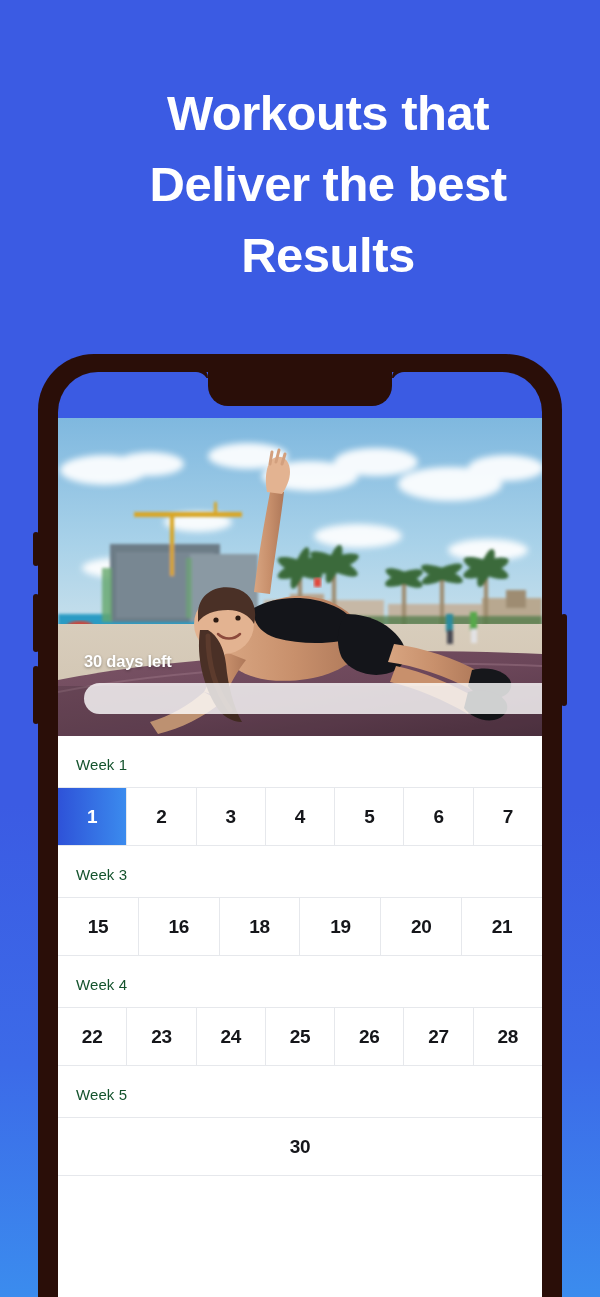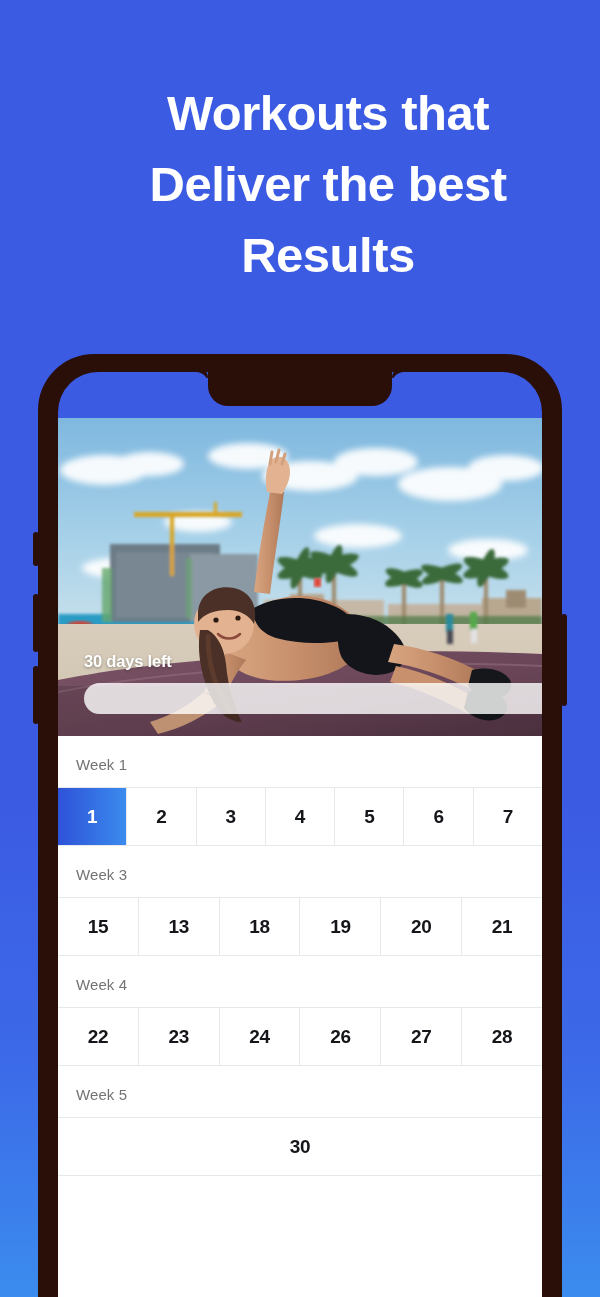--- a/index.html
+++ b/index.html
@@ -155,21 +155,21 @@
     position: absolute;
     left: 0;
     top: 364px;
     width: 484px;
     height: 598px;
     background: #FFFFFF;
     overflow: hidden;
   }
   .week-block { background: #FFFFFF; }
   .week-label {
-    color: #737373;
+    color: #14532d;
     font-size: 15px;
     padding: 20px 0 14px 18px;
     letter-spacing: 0.1px;
   }
   .day-row {
     display: flex;
     width: 100%;
     border-top: 1px solid #E6E8EC;
     border-bottom: 1px solid #E6E8EC;
   }
@@ -388,33 +388,34 @@
               <div class="day-cell">4</div>
               <div class="day-cell">5</div>
               <div class="day-cell">6</div>
               <div class="day-cell">7</div>
             </div>
           </div>
           <div class="week-block">
             <div class="week-label">Week 3</div>
             <div class="day-row">
               <div class="day-cell">15</div>
-              <div class="day-cell">13</div>
+              <div class="day-cell">16</div>
               <div class="day-cell">18</div>
               <div class="day-cell">19</div>
               <div class="day-cell">20</div>
               <div class="day-cell">21</div>
             </div>
           </div>
           <div class="week-block">
             <div class="week-label">Week 4</div>
             <div class="day-row">
               <div class="day-cell">22</div>
               <div class="day-cell">23</div>
               <div class="day-cell">24</div>
+              <div class="day-cell">25</div>
               <div class="day-cell">26</div>
               <div class="day-cell">27</div>
               <div class="day-cell">28</div>
             </div>
           </div>
           <div class="week-block">
             <div class="week-label">Week 5</div>
             <div class="day-row">
               <div class="day-cell">30</div>
             </div>

